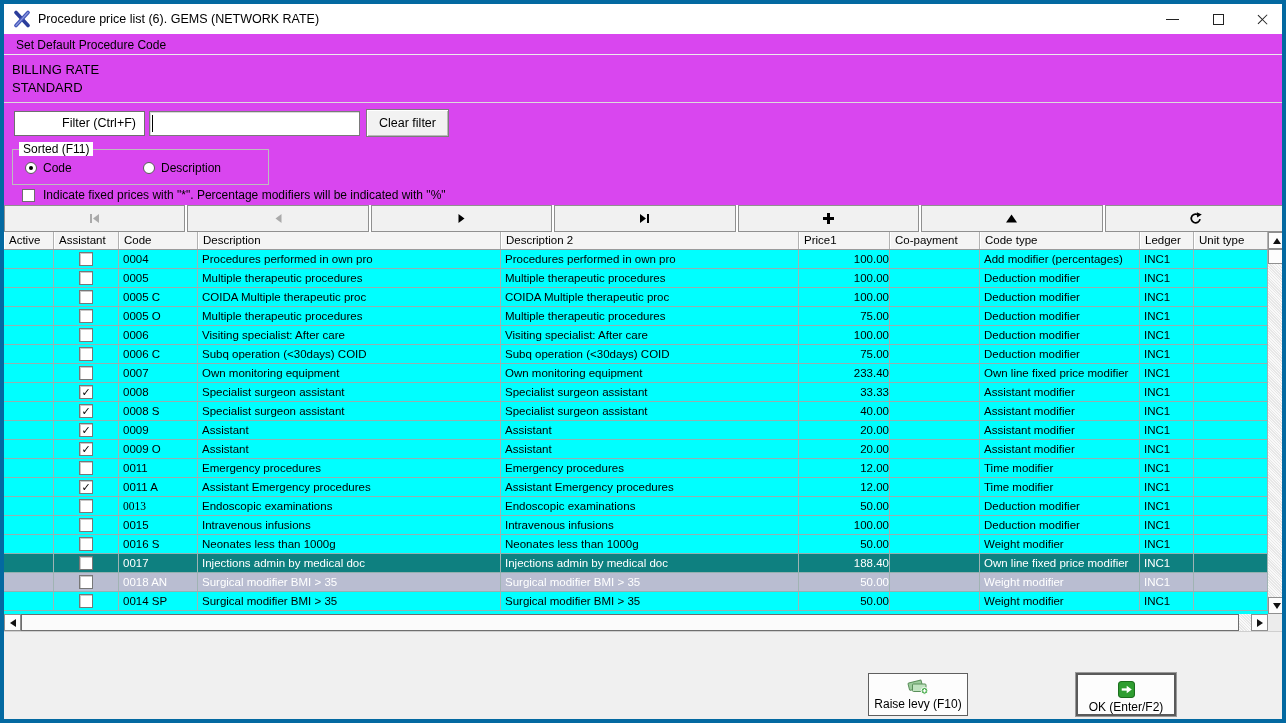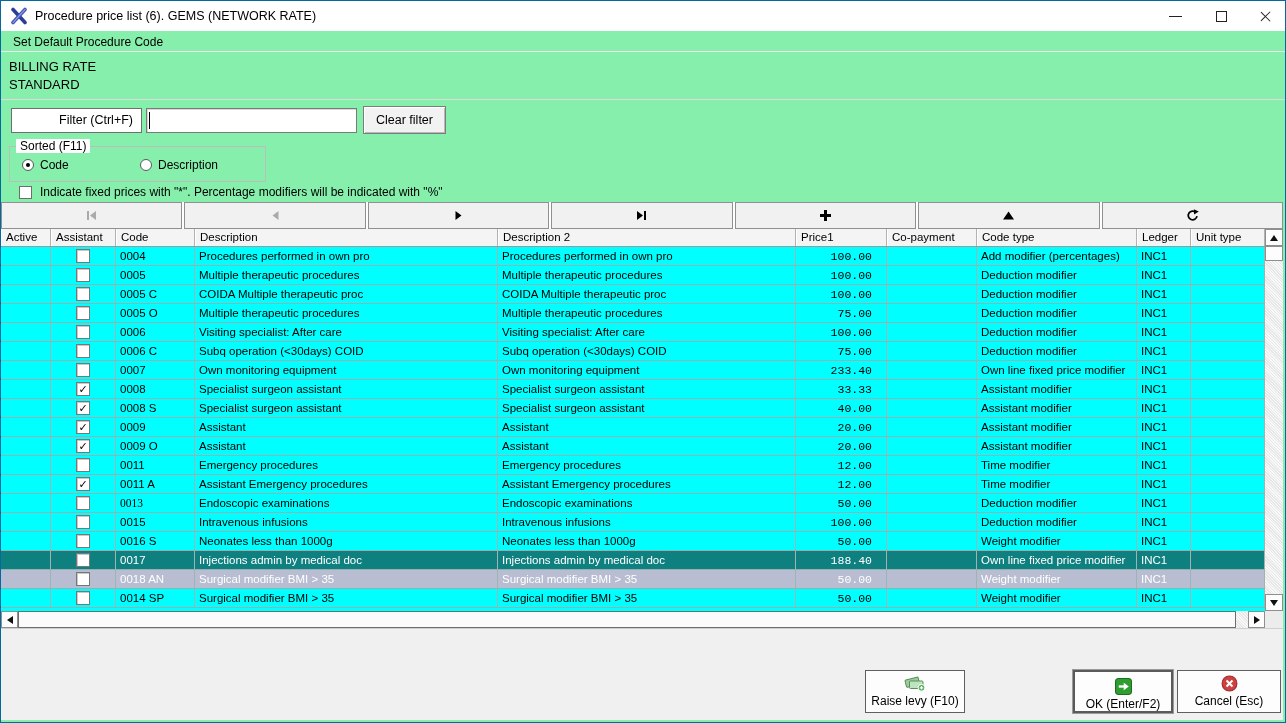--- a/index.html
+++ b/index.html
@@ -1,19 +1,19 @@
 <!DOCTYPE html>
 <html><head>
 <meta charset="utf-8">
 <style>
   * { margin:0; padding:0; box-sizing:border-box; }
   html,body { background:#d0d0d0; }
   .window {
     position:relative; width:1286px; height:723px;
-    border:1px solid #0369a1; background:#86efac;
+    border:4px solid #0369a1; background:#d946ef;
     font-family:"Liberation Sans","DejaVu Sans",sans-serif;
     font-size:12px; color:#000; overflow:hidden;
   }
 
   
   .titlebar { position:absolute; top:0; left:0; right:0; height:30px; background:#fff; }
   .app-icon { position:absolute; left:9px; top:6px; width:18px; height:18px; }
   .title-text { position:absolute; left:34px; top:8px; font-size:12.5px; }
   .wc { position:absolute; top:8px; width:15px; height:15px; cursor:default; }
   .wc.min { right:102px; } .wc.max { right:56px; } .wc.cls { right:12px; }
@@ -61,21 +61,21 @@
   .grid { position:absolute; left:0; top:228px; width:1282px; height:399px; background:#fff; }
   .grid-head { display:flex; width:1264px; height:18px; background:#f4f4f4; border-bottom:1px solid #9a9a9a; }
   .hcell { height:100%; border-right:1px solid #b2b2b2; border-left:1px solid #fff; padding:2px 0 0 4px;
     font-size:11.5px; white-space:nowrap; overflow:hidden; }
   .grid-body { width:1264px; }
   .grow { display:flex; width:1264px; height:19px; background:#00ffff; border-bottom:1px solid #93b1b1; }
   .grow.selected { background:#0e8080; color:#fff; }
   .grow.inactive { background:#b9bdd1; color:#fff; }
   .gcell { height:100%; border-right:1px solid #9fb3b3; padding:3px 0 0 4px;
     font-size:11.5px; white-space:nowrap; overflow:hidden; }
-  .gcell.right { text-align:right; padding-right:14px; padding-left:0;font-family:Liberation Mono, monospace; }
+  .gcell.right { text-align:right; padding-right:0; padding-left:0; }
   .gcell.center { display:flex; align-items:center; justify-content:center; padding:0; }
   .gcb { width:14px; height:14px; background:#fff; border:1px solid #777;
     box-shadow:inset 1px 1px 0 #c8c8c8; display:flex; align-items:center; justify-content:center;
     font-size:11px; font-weight:bold; color:#000; line-height:1; }
   .sliver { width:1264px; height:3px; background:#00ffff; }
 
   
   .vscroll { position:absolute; top:0; right:0; width:18px; height:382px;
     background:#f3f1f1; background-image:repeating-linear-gradient(45deg,#e7e7e7 0 1px,#f9f9f9 1px 2px); }
   .sbtn { position:absolute; left:0; width:18px; height:17px; background:#fdfdfd; border:1px solid #8f8f8f;
@@ -511,22 +511,15 @@
       <span>Raise levy (F10)</span>
     </div>
     <div class="fbtn ok">
       <svg width="17" height="17" viewBox="0 0 16 16">
         <rect x="0.5" y="0.5" width="15" height="15" rx="3" fill="#2f9e31" stroke="#1c6e1e"></rect>
         <path d="M3.5,8 h5.5" stroke="#ffffff" stroke-width="2.2" fill="none"></path>
         <polygon points="8.2,4.4 13,8 8.2,11.6" fill="#ffffff"></polygon>
       </svg>
       <span>OK (Enter/F2)</span>
     </div>
-    <div class="fbtn cancel">
-      <svg width="17" height="17" viewBox="0 0 16 16">
-        <circle cx="8" cy="8" r="7" fill="#cf4040" stroke="#9e2a2a"></circle>
-        <path d="M5.2,5.2 L10.8,10.8 M10.8,5.2 L5.2,10.8" stroke="#ffffff" stroke-width="1.9" fill="none"></path>
-      </svg>
-      <span>Cancel (Esc)</span>
-    </div>
   </div>
 
 </div>
 
 </body></html>

